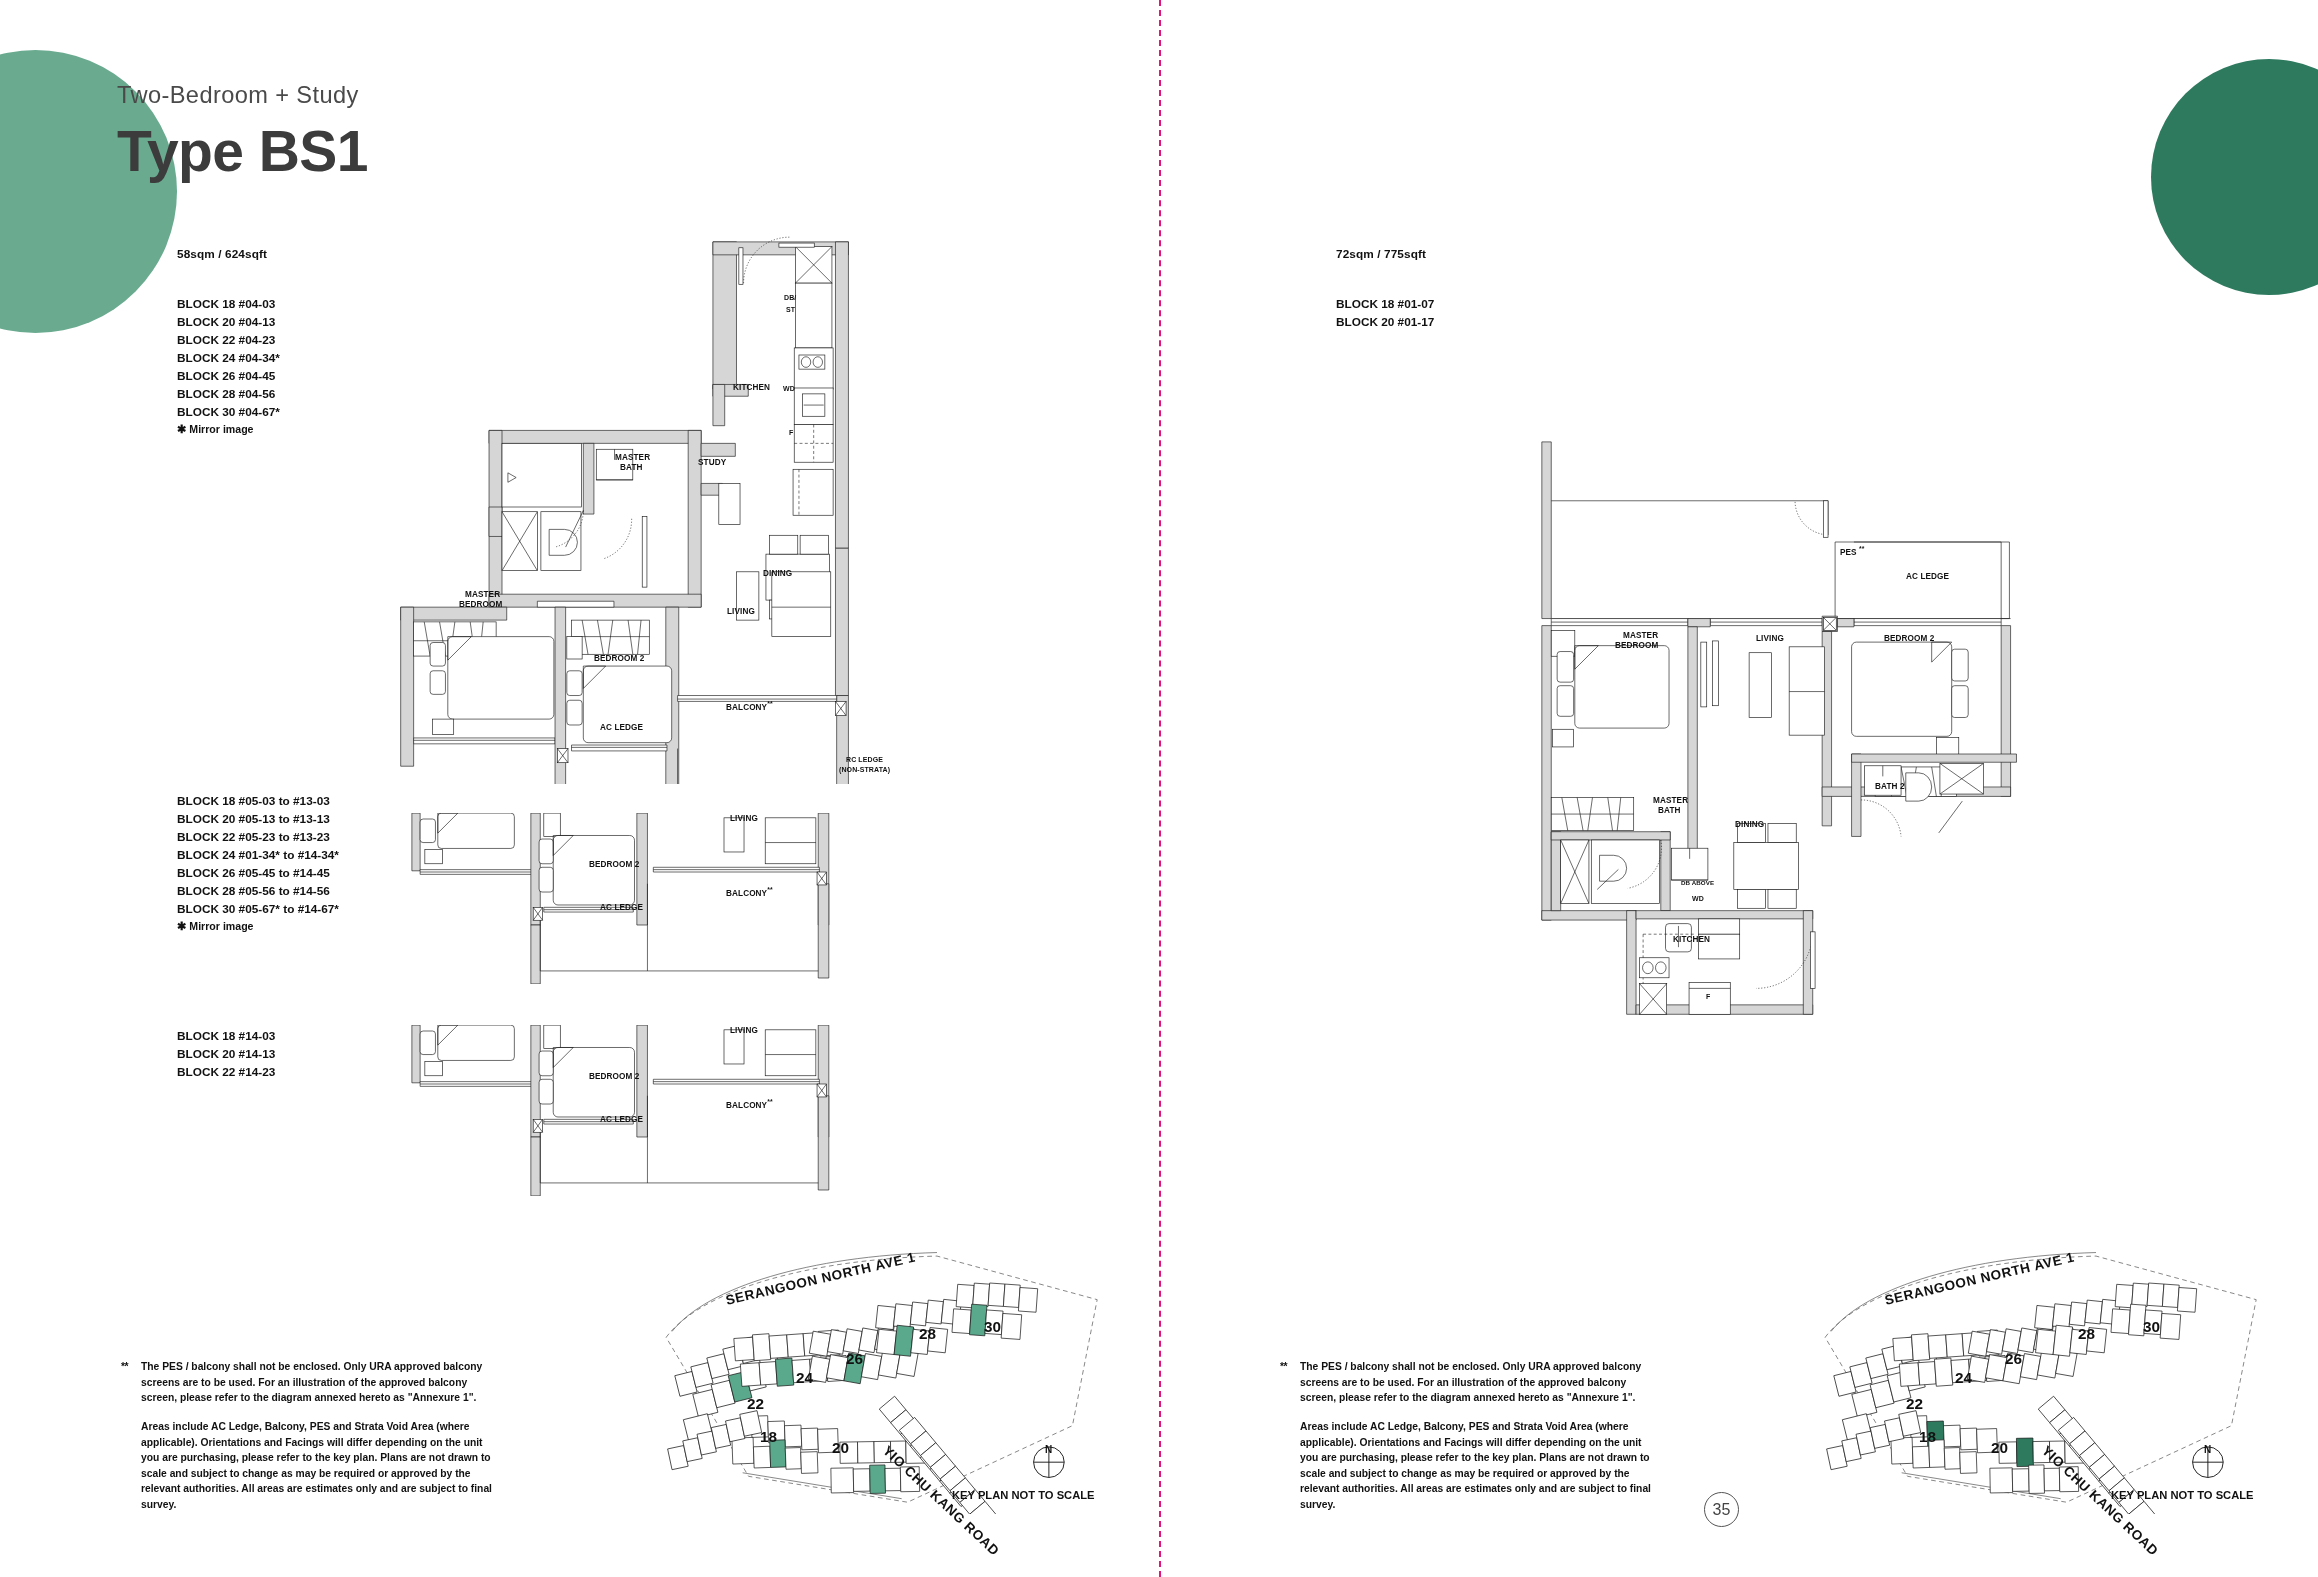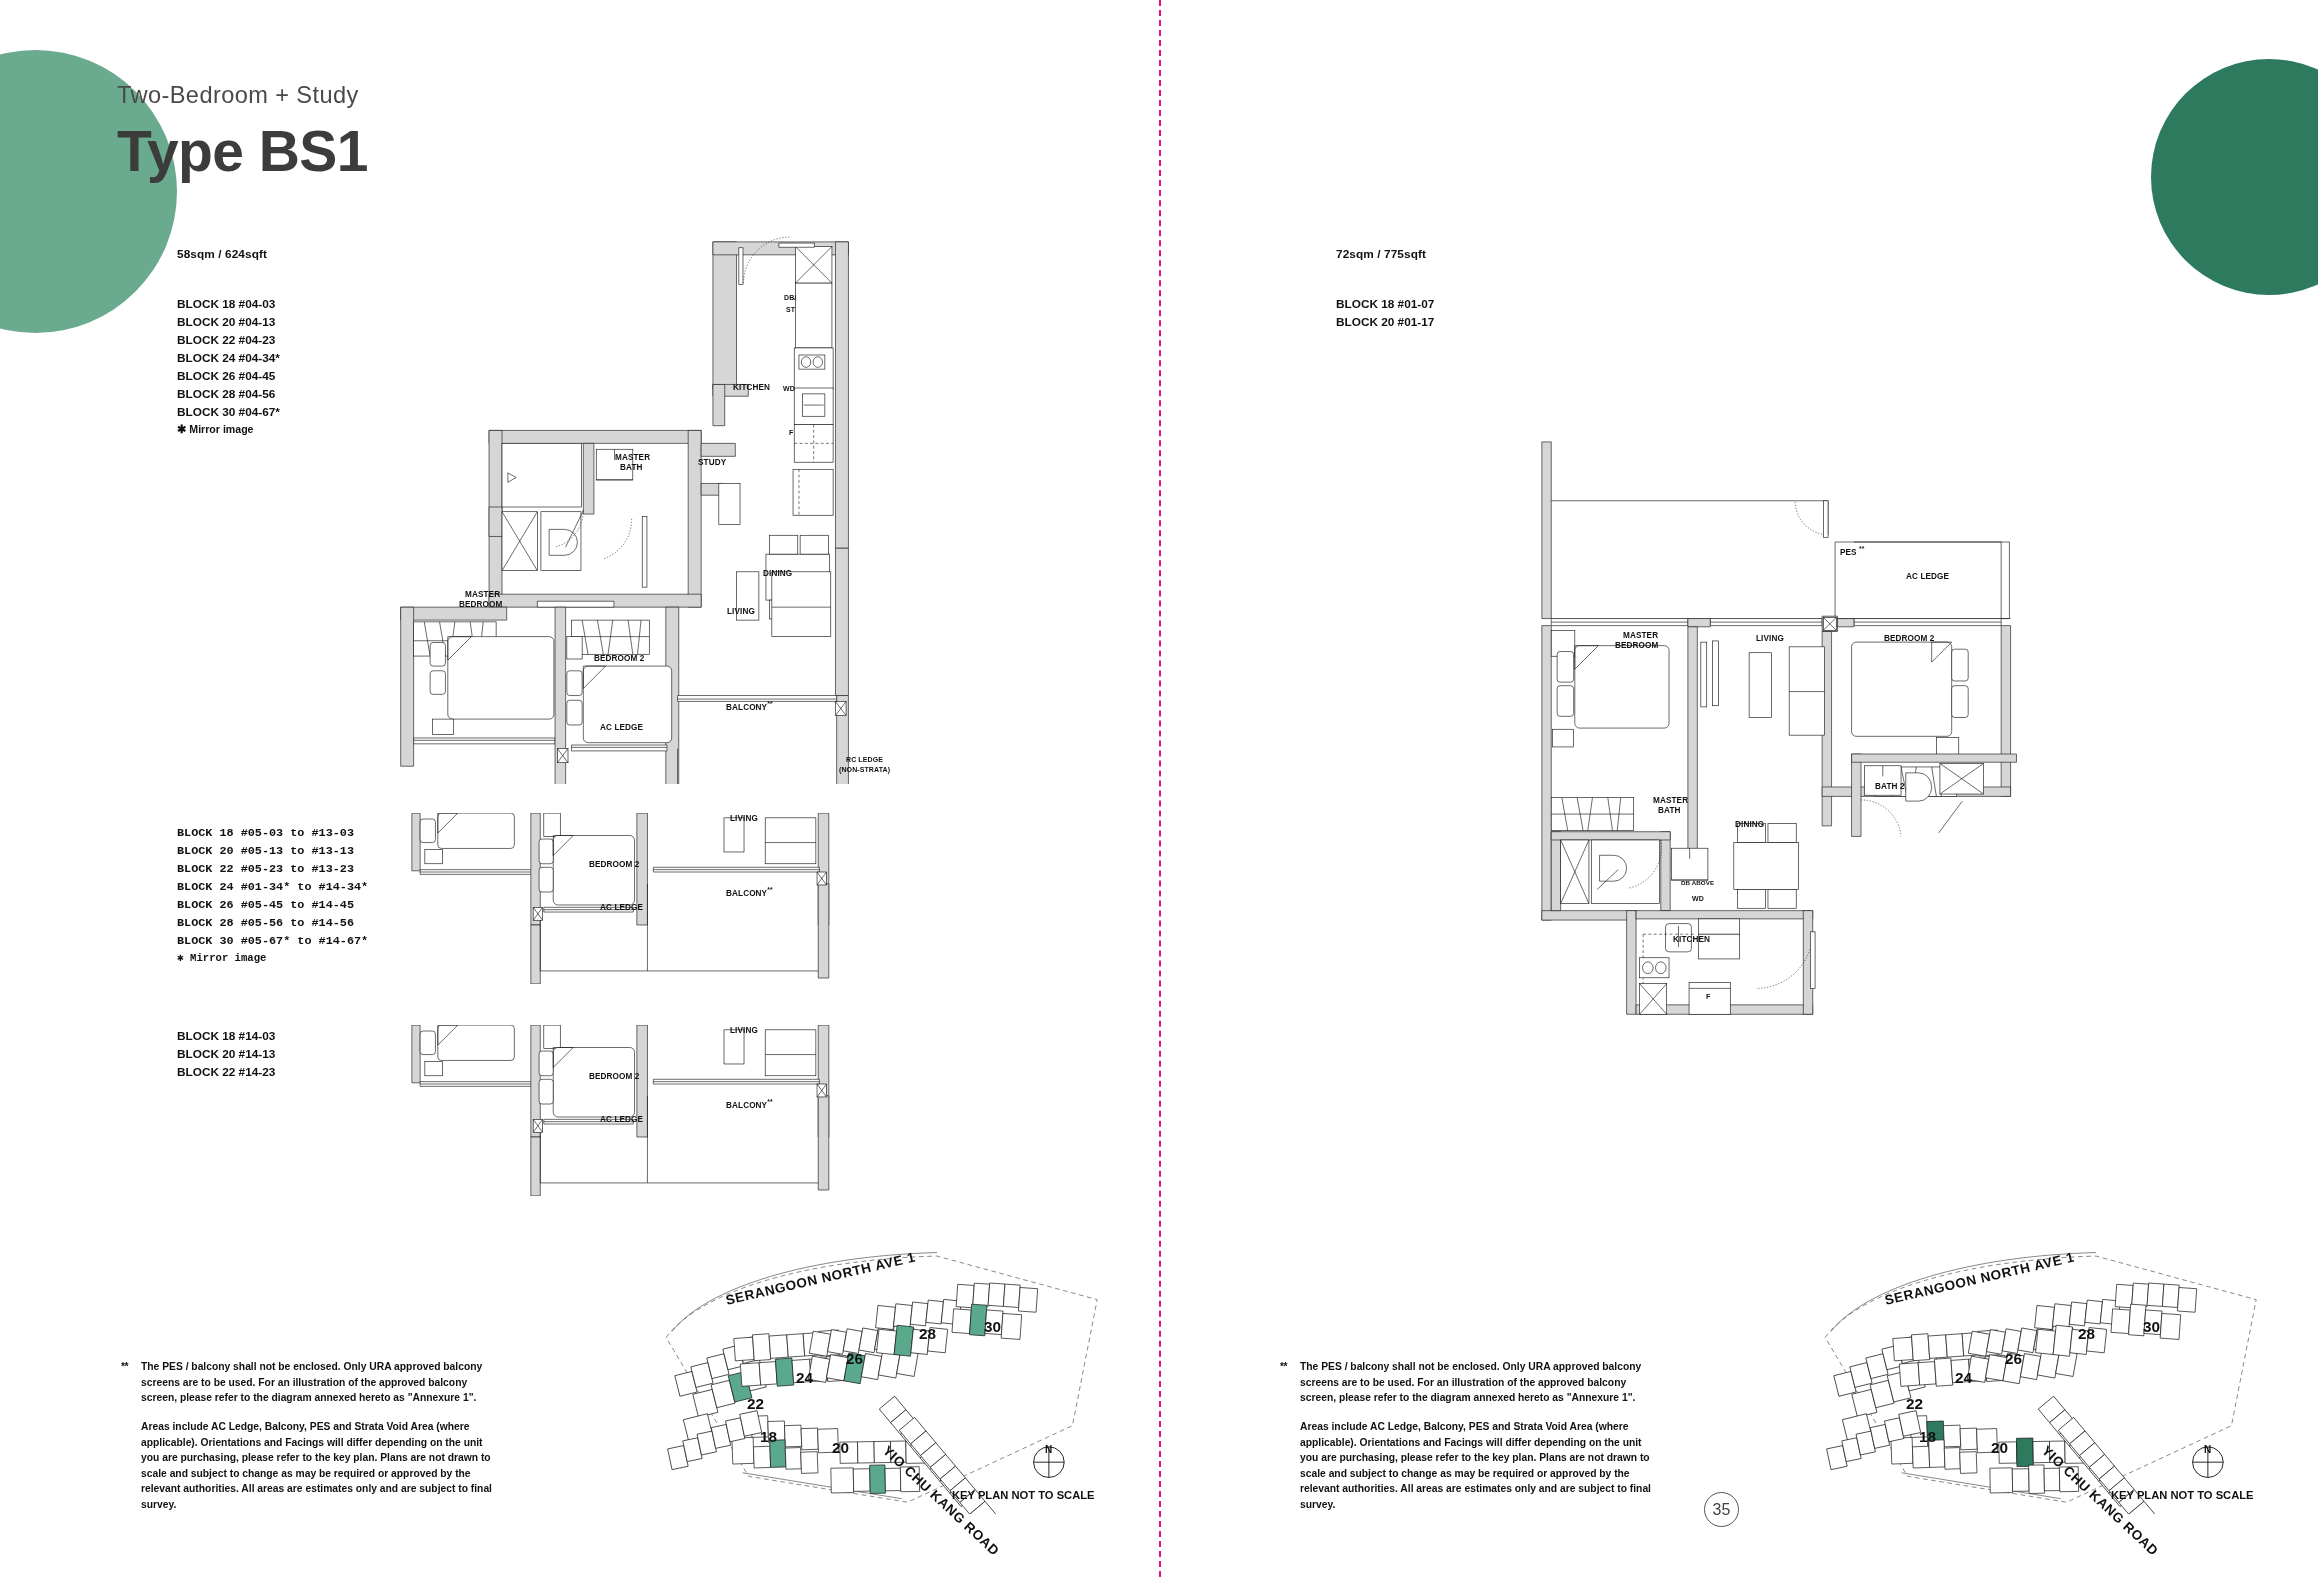--- a/index.html
+++ b/index.html
@@ -132,21 +132,21 @@
       <div>BLOCK 18 #04-03</div>
       <div>BLOCK 20 #04-13</div>
       <div>BLOCK 22 #04-23</div>
       <div>BLOCK 24 #04-34*</div>
       <div>BLOCK 26 #04-45</div>
       <div>BLOCK 28 #04-56</div>
       <div>BLOCK 30 #04-67*</div>
       <div class="mirror"><span class="star">✱</span>&nbsp;<span>Mirror image</span></div>
     </div>
 
-    <div class="blocklist" style="left:177px; top:825px;font-family:Liberation Mono, monospace;">
+    <div class="blocklist" style="left:177px; top:793px;">
       <div>BLOCK 18 #05-03 to #13-03</div>
       <div>BLOCK 20 #05-13 to #13-13</div>
       <div>BLOCK 22 #05-23 to #13-23</div>
       <div>BLOCK 24 #01-34* to #14-34*</div>
       <div>BLOCK 26 #05-45 to #14-45</div>
       <div>BLOCK 28 #05-56 to #14-56</div>
       <div>BLOCK 30 #05-67* to #14-67*</div>
       <div class="mirror"><span class="star">✱</span>&nbsp;<span>Mirror image</span></div>
     </div>
 

